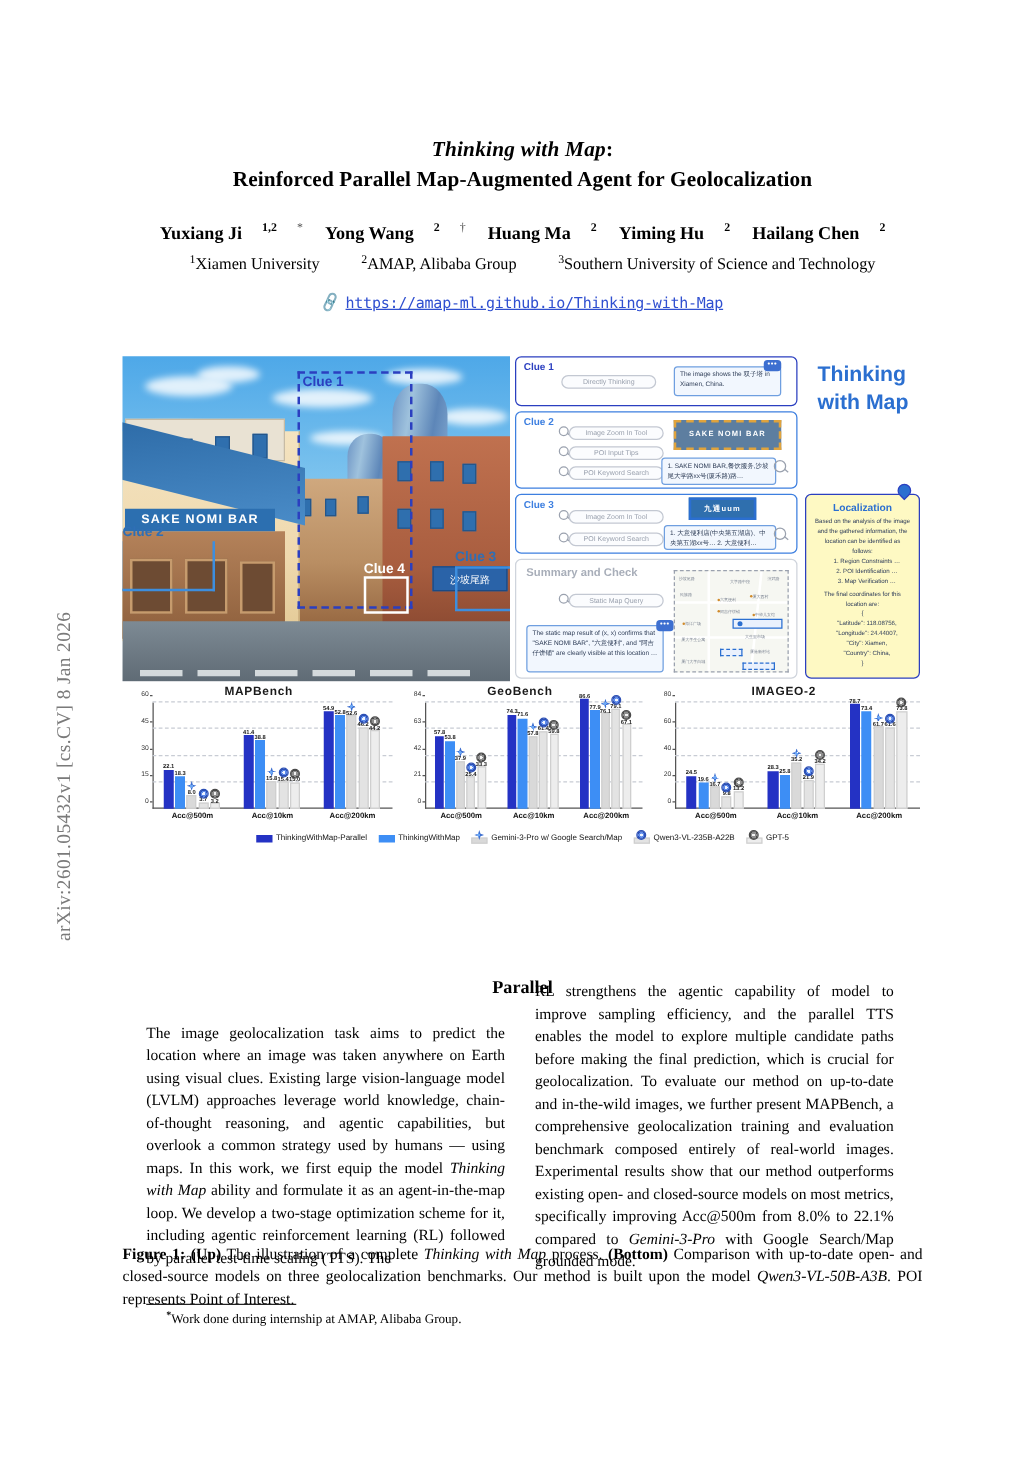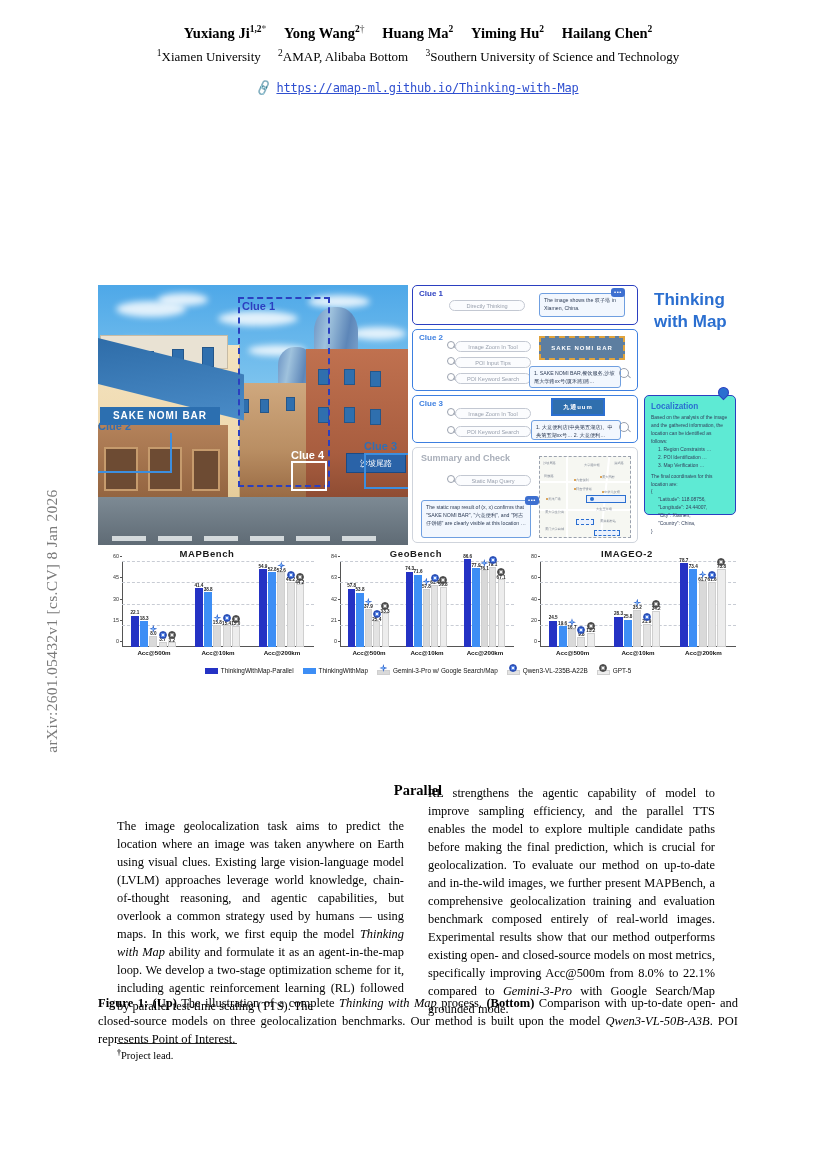--- a/index.html
+++ b/index.html
@@ -38,21 +38,21 @@
   }
   .title-line1 .colon { font-style: normal; }
   .title-line2 {
     text-align:center; font-size:17px; font-weight:bold;
     margin-top:4px; letter-spacing:.1px;
   }
 
   .authors { text-align:center; margin-top:22px; }
   .author-row { font-size:14.5px; font-weight:bold; line-height:1.55; }
   .author { white-space:nowrap; margin:0 7px; }
-  sup { font-size:9.5px; font-weight:bold; vertical-align:super; line-height:0; }
+  sup { font-size:9.5px; font-weight:bold; vertical-align:super; line-height:0;margin-left:16px; }
   sup.mark { color:#444; font-weight:normal; }
 
   .affil-row { font-size:13px; margin-top:3px; line-height:1.5; }
   .affil { white-space:nowrap; margin:0 7px; }
   .affil sup { font-weight:normal; }
 
   .url-row { text-align:center; margin-top:14px; font-size:12.5px; }
   .url-link {
     font-family:"DejaVu Sans Mono", monospace;
     font-size:12px; color:#2f4fd0; letter-spacing:-0.2px;
@@ -179,23 +179,24 @@
   .mm-dot { position:absolute; width:2px; height:2px; border-radius:50%; background:#d08a2a; }
   .mm-lbl { position:absolute; font-size:3.2px; color:#7e8694; white-space:nowrap; }
   .mm-pin { position:absolute; width:4px; height:4px; border-radius:50%; background:#2b6fd0; }
   .mm-hl { position:absolute; border:1px solid #2b6fd0; background:#eaf1fd; }
   #brand {
     position:absolute; right:6px; top:4px; width:78px;
     font-family:"Liberation Sans",sans-serif; font-weight:bold;
     font-size:17px; line-height:1.28; color:#2b6fd0;
   }
   #localization {
-    position:absolute; right:2px; top:110px; width:92px; height:120px;
-    background:#5eead4; border:1.6px solid #2b3fc0; border-radius:5px;
+    position:absolute; right:2px; top:110px; width:92px; height:148px;
+    background:#fef9c3; border:1.6px solid #2b3fc0; border-radius:5px;
     padding:6px 6px 4px 6px;
+    text-align:center;
   }
   #loc-pin {
     position:absolute; right:6px; top:-9px; width:11px; height:11px; border-radius:50% 50% 50% 0;
     background:#2b6fd0; transform:rotate(-45deg); border:1.5px solid #2b3fc0;
   }
   #loc-title { font-size:8.2px; font-weight:bold; color:#2b6fd0; margin-bottom:3px; }
   #loc-body { font-size:4.9px; line-height:1.62; color:#33415c; }
   #loc-body .ind { padding-left:7px; }
   #loc-body .gap { height:3px; }
 
@@ -282,32 +283,36 @@
   .fn { font-size:10.5px; line-height:1.45; }
   .fn sup { font-size:8px; }
 </style>
 </head>
 <body>
 
 <div id="arxiv-stamp">arXiv:2601.05432v1  [cs.CV]  8 Jan 2026</div>
 
 <div id="page">
 
+  <div class="title-line1">
+    <span>Thinking with Map</span><span class="colon">:</span>
+  </div>
+  <div class="title-line2">Reinforced Parallel Map-Augmented Agent for Geolocalization</div>
 
   <div class="authors">
     <div class="author-row">
       <span class="author"><span>Yuxiang Ji</span><sup>1,2</sup><sup class="mark">*</sup></span>
       <span class="author"><span>Yong Wang</span><sup>2</sup><sup class="mark">†</sup></span>
       <span class="author"><span>Huang Ma</span><sup>2</sup></span>
       <span class="author"><span>Yiming Hu</span><sup>2</sup></span>
       <span class="author"><span>Hailang Chen</span><sup>2</sup></span>
     </div>
     <div class="affil-row">
       <span class="affil"><sup>1</sup><span>Xiamen University</span></span>
-      <span class="affil"><sup>2</sup><span>AMAP, Alibaba Bottom</span></span>
+      <span class="affil"><sup>2</sup><span>AMAP, Alibaba Group</span></span>
       <span class="affil"><sup>3</sup><span>Southern University of Science and Technology</span></span>
     </div>
   </div>
 
   <div class="url-row">
     <span class="clip-icon">🔗</span><a class="url-link" href="#">https://amap-ml.github.io/Thinking-with-Map</a>
   </div>
 
   <div id="figure">
     <div id="fig-top">
@@ -761,16 +766,16 @@
       <b>(Up)</b><span> The illustration of a complete </span><i>Thinking with Map</i><span> process. </span><b>(Bottom)</b><span> Comparison with up-to-date open- and closed-source models on three geolocalization benchmarks. Our method is built upon the model </span><i>Qwen3-VL-50B-A3B</i><span>. POI represents Point of Interest.</span>
     </div>
   </div>
 
   <div id="abstract-head">Parallel</div>
   <div class="abs-col" id="abs-left"><span>The image geolocalization task aims to predict the location where an image was taken anywhere on Earth using visual clues. Existing large vision-language model (LVLM) approaches leverage world knowledge, chain-of-thought reasoning, and agentic capabilities, but overlook a common strategy used by humans — using maps. In this work, we first equip the model </span><i>Thinking with Map</i><span> ability and formulate it as an agent-in-the-map loop. We develop a two-stage optimization scheme for it, including agentic reinforcement learning (RL) followed by parallel test-time scaling (TTS). The</span></div>
   <div class="abs-col" id="abs-right"><span>RL strengthens the agentic capability of model to improve sampling efficiency, and the parallel TTS enables the model to explore multiple candidate paths before making the final prediction, which is crucial for geolocalization. To evaluate our method on up-to-date and in-the-wild images, we further present MAPBench, a comprehensive geolocalization training and evaluation benchmark composed entirely of real-world images. Experimental results show that our method outperforms existing open- and closed-source models on most metrics, specifically improving Acc@500m from 8.0% to 22.1% compared to </span><i>Gemini-3-Pro</i><span> with Google Search/Map grounded mode.</span></div>
 
   <div id="footnotes">
     <div id="fn-rule"></div>
-    <div class="fn"><sup>†</sup><span>Project lead.</span></div>
+    <div class="fn"><sup>*</sup><span>Work done during internship at AMAP, Alibaba Group.</span></div>
   </div>
 
 </div>
 
 </body></html>

